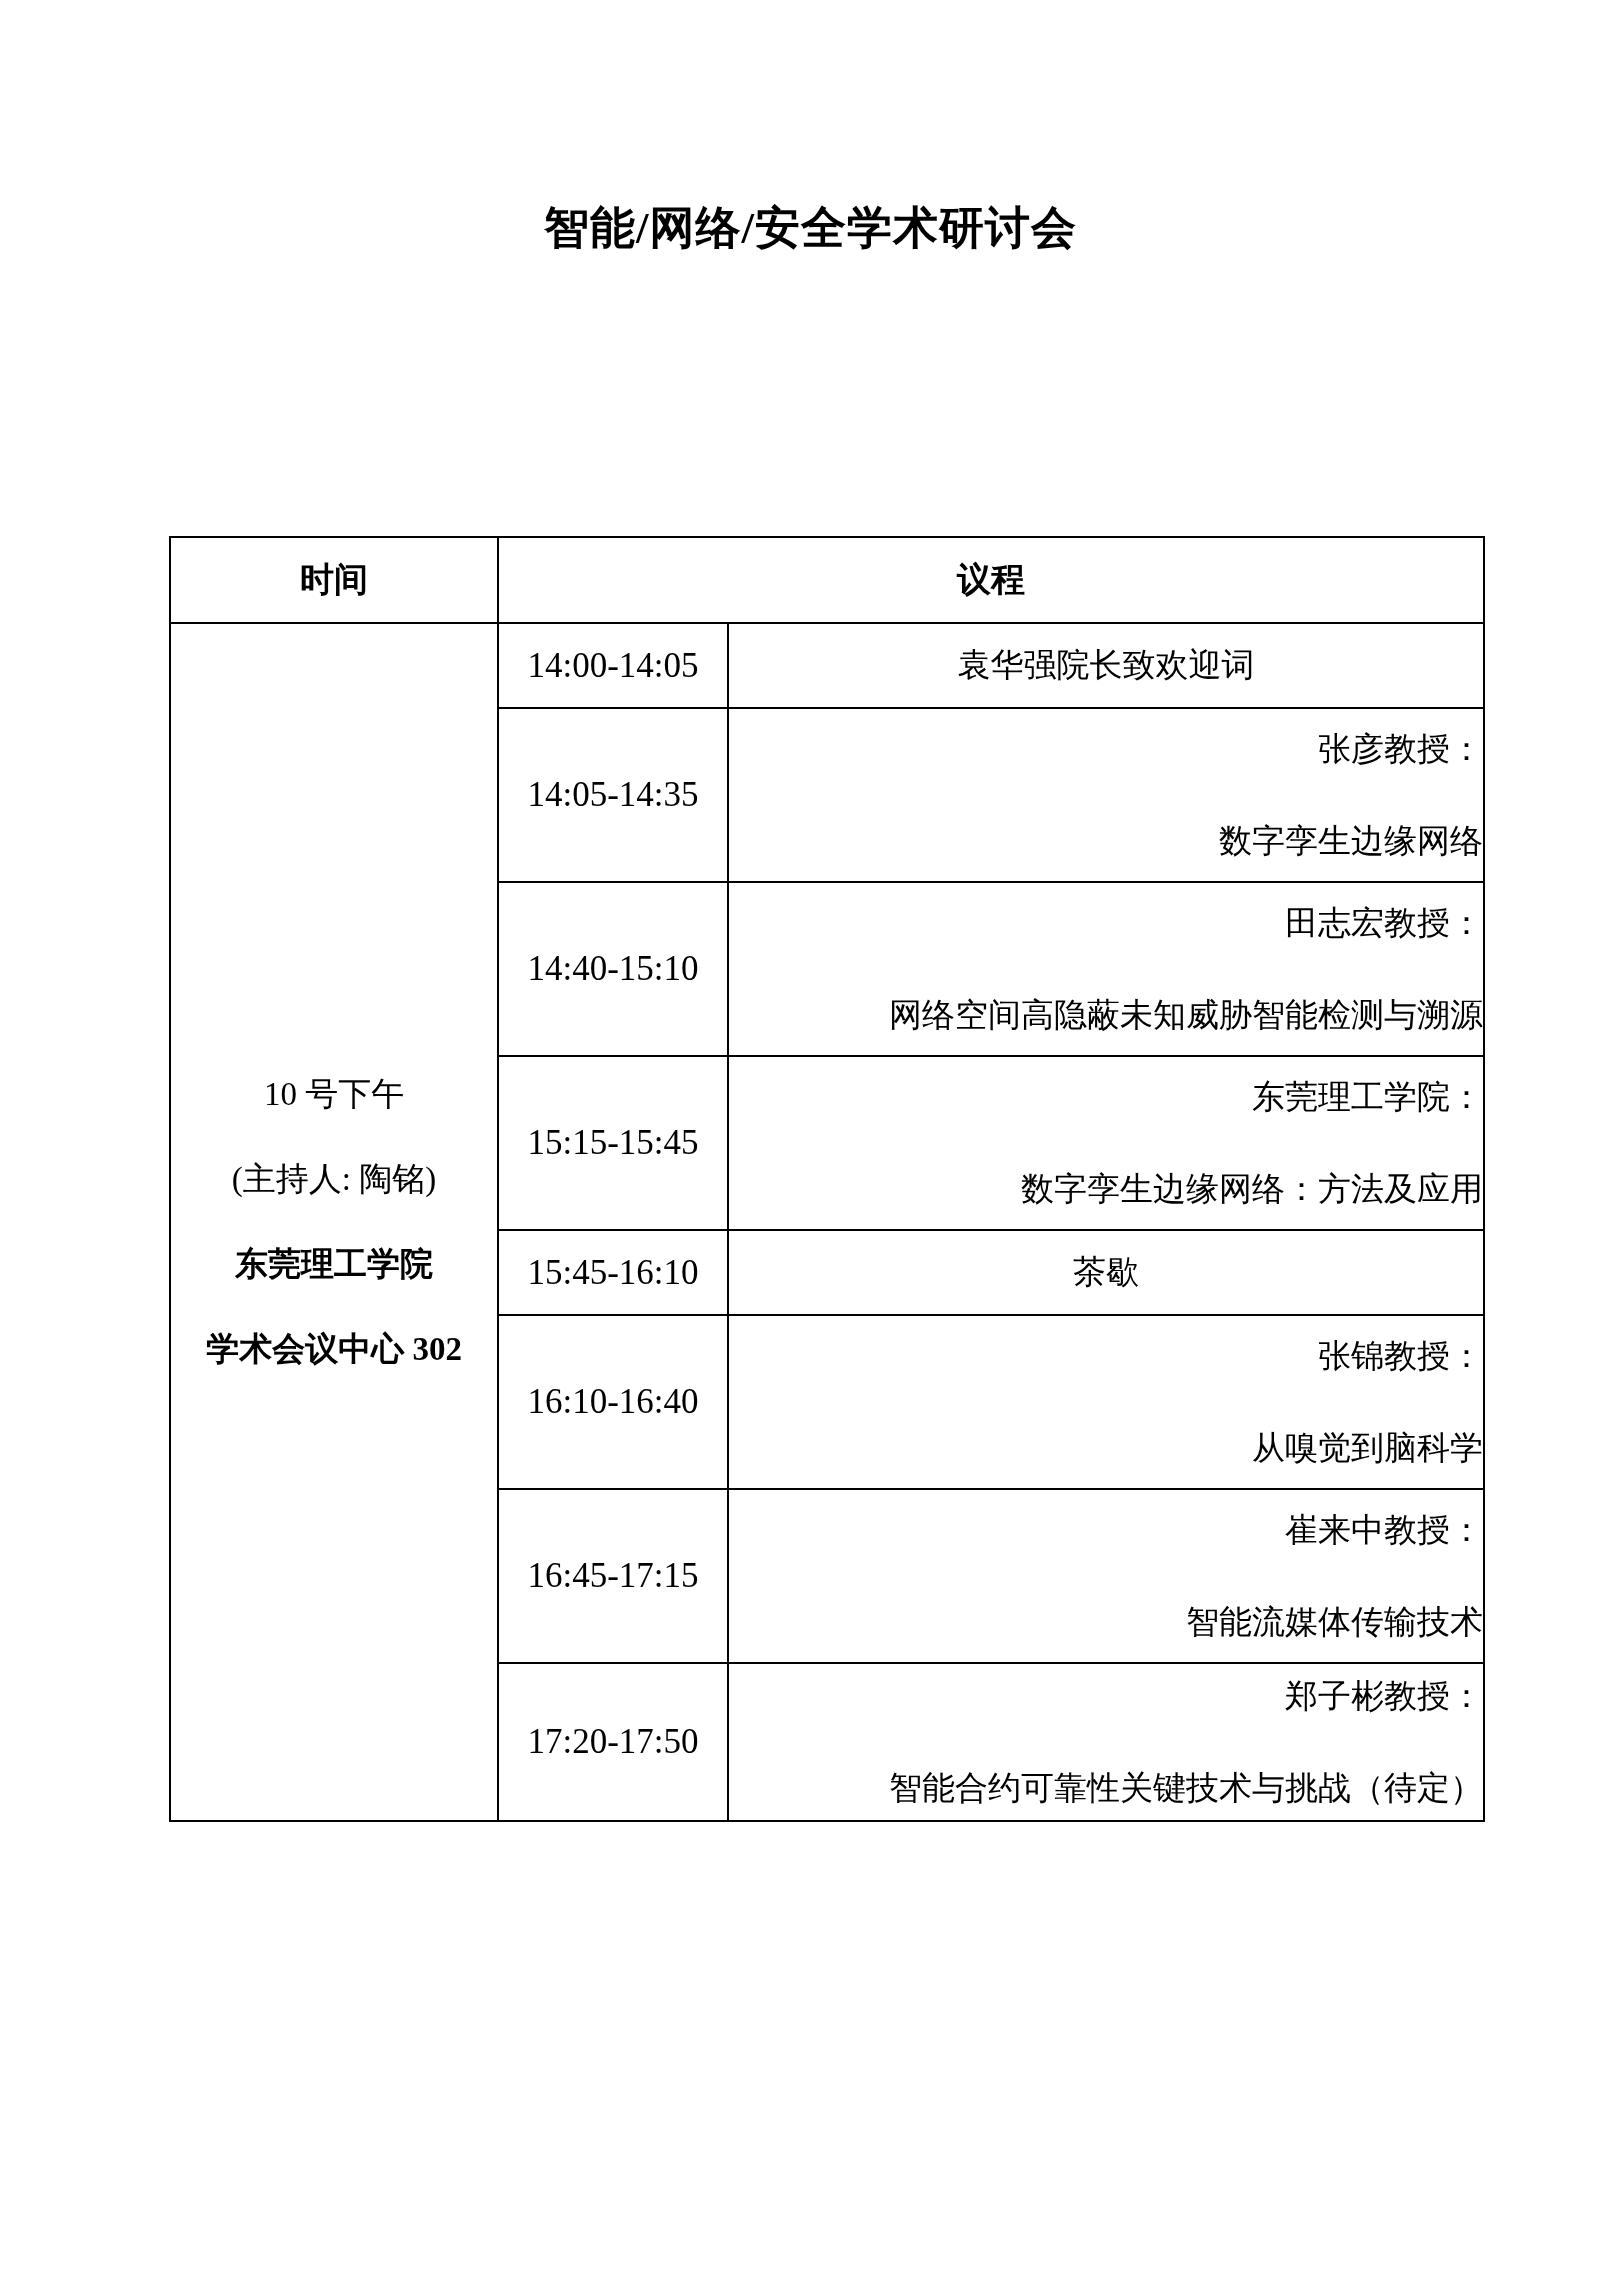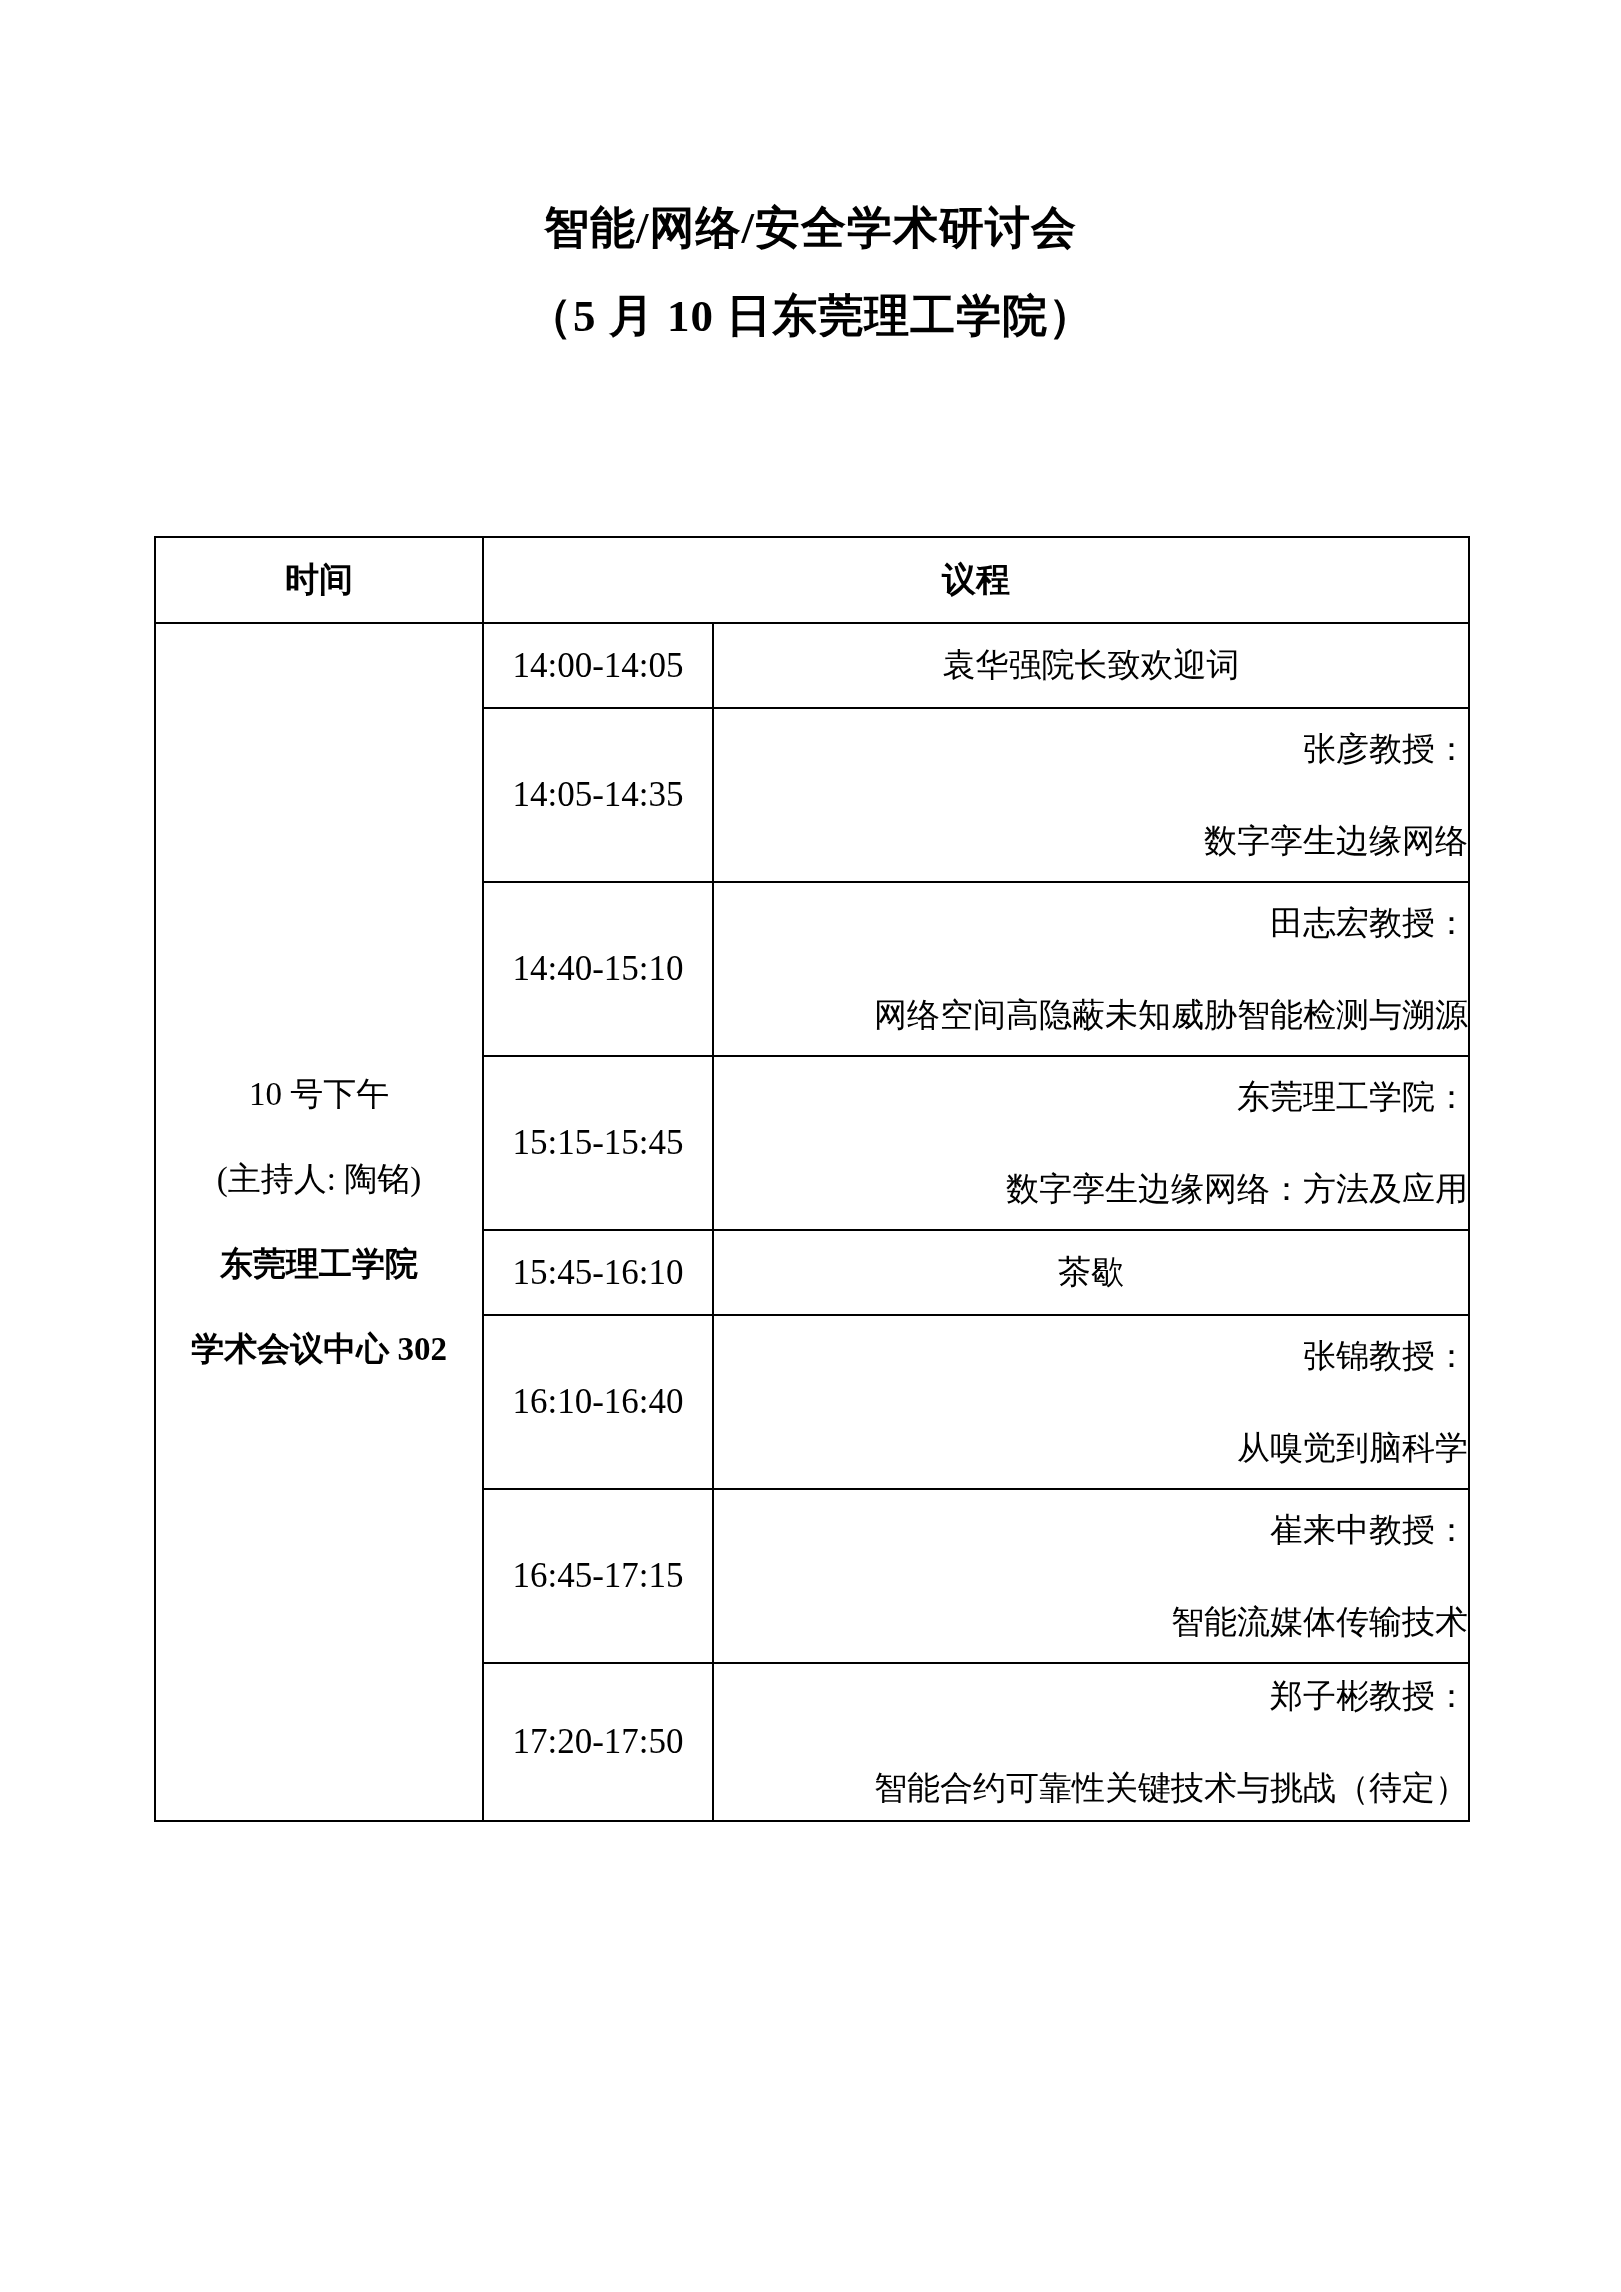--- a/index.html
+++ b/index.html
@@ -27,21 +27,21 @@
     font-weight: bold;
     font-size: 45px;
     line-height: 88px;
     letter-spacing: 1px;
   }
   .title-line { height: 88px; }
 
   
   table.agenda {
     position: absolute;
-    left: 154px;
+    left: 169px;
     top: 536px;
     width: 1314px;
     border-collapse: collapse;
     table-layout: fixed;
     font-size: 33px;
     color: #000000;
     border: 2.9px solid #000000;
   }
   table.agenda th,
   table.agenda td {
@@ -102,21 +102,20 @@
   }
   .bold { font-weight: bold; text-align: right; }
 </style>
 </head>
 <body>
 
 <div class="page">
 
   <div class="title-block">
     <div class="title-line">智能/网络/安全学术研讨会</div>
-    <div class="title-line">（5 月 10 日东莞理工学院）</div>
   </div>
 
   <table class="agenda">
     <colgroup>
       <col class="c-venue">
       <col class="c-time">
       <col class="c-content">
     </colgroup>
 
     <tbody>

